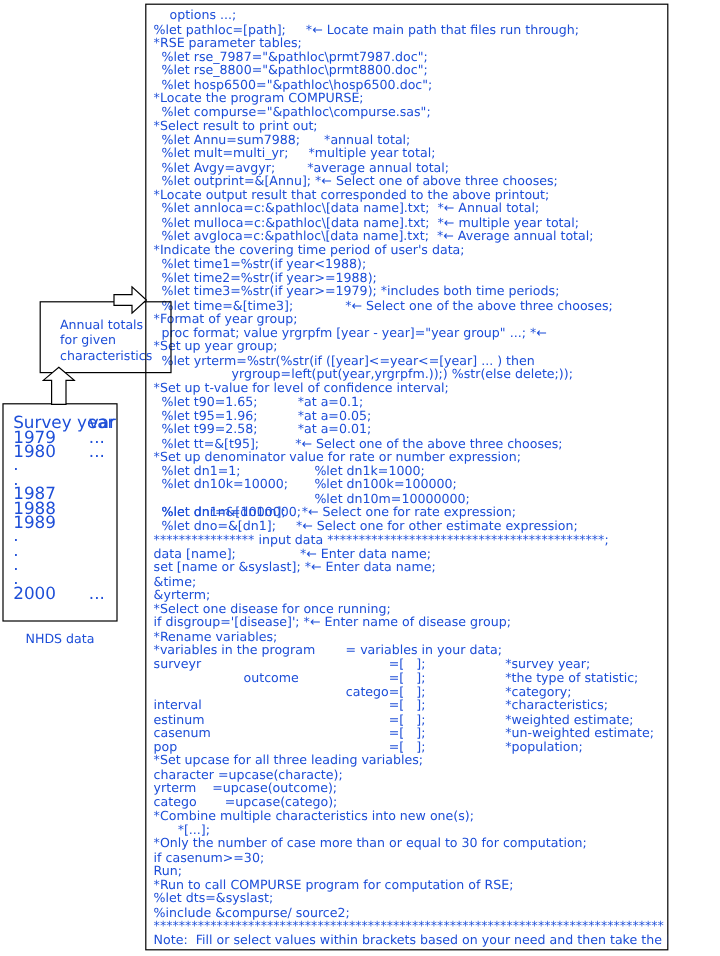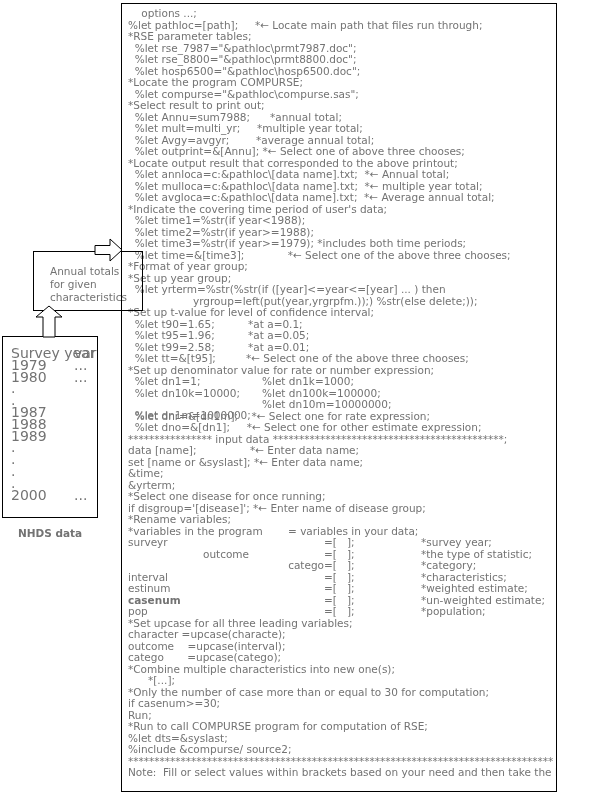--- a/index.html
+++ b/index.html
@@ -6,21 +6,21 @@
     margin: 0;
     padding: 0;
     background: #ffffff;
   }
   .page {
     position: relative;
     width: 600px;
     height: 797px;
     background: #ffffff;
     font-family: "DejaVu Sans", "Liberation Sans", sans-serif;
-    color: #737373;
+    color: #1d4ed8;
     overflow: hidden;
   }
   
   .code-panel {
     position: absolute;
     left: 121px;
     top: 3px;
     width: 436px;
     height: 789px;
     box-sizing: border-box;
@@ -76,21 +76,20 @@
     white-space: pre;
   }
   .sy-c2 { white-space: pre; }
   .nhds-caption {
     position: absolute;
     left: 2px;
     top: 527px;
     width: 96px;
     text-align: center;
     font-size: 10.5px;
-    font-weight: bold;
   }
   .arrow-svg {
     position: absolute;
     z-index: 3;
   }
   .arrow-right { left: 94px; top: 238px; }
   .arrow-up    { left: 35px; top: 305px; }
 </style>
 </head>
 <body>
@@ -114,20 +113,21 @@
       <div class="code-line">*Locate output result that corresponded to the above printout;</div>
       <div class="code-line">  %let annloca=c:&amp;pathloc\[data name].txt;  *← Annual total;</div>
       <div class="code-line">  %let mulloca=c:&amp;pathloc\[data name].txt;  *← multiple year total;</div>
       <div class="code-line">  %let avgloca=c:&amp;pathloc\[data name].txt;  *← Average annual total;</div>
       <div class="code-line">*Indicate the covering time period of user's data;</div>
       <div class="code-line">  %let time1=%str(if year&lt;1988);</div>
       <div class="code-line">  %let time2=%str(if year&gt;=1988);</div>
       <div class="code-line">  %let time3=%str(if year&gt;=1979); *includes both time periods;</div>
       <div class="code-line">  %let time=&amp;[time3];             *← Select one of the above three chooses;</div>
       <div class="code-line">*Format of year group;</div>
+      <div class="code-line">  proc format; value yrgrpfm [year - year]="year group" ...; *←</div>
       <div class="code-line">*Set up year group;</div>
       <div class="code-line">  %let yrterm=%str(%str(if ([year]&lt;=year&lt;=[year] ... ) then</div>
       <div class="code-line"><span class="code-col" style="min-width: 65px;"></span><span class="code-col">yrgroup=left(put(year,yrgrpfm.));) %str(else delete;));</span></div>
       <div class="code-line">*Set up t-value for level of confidence interval;</div>
       <div class="code-line">  %let t90=1.65;          *at a=0.1;</div>
       <div class="code-line">  %let t95=1.96;          *at a=0.05;</div>
       <div class="code-line">  %let t99=2.58;          *at a=0.01;</div>
       <div class="code-line">  %let tt=&amp;[t95];         *← Select one of the above three chooses;</div>
       <div class="code-line">*Set up denominator value for rate or number expression;</div>
       <div class="code-line"><span class="code-col" style="min-width: 134px;">  %let dn1=1;</span><span class="code-col">%let dn1k=1000;</span></div>
@@ -142,25 +142,25 @@
       <div class="code-line">&amp;yrterm;</div>
       <div class="code-line">*Select one disease for once running;</div>
       <div class="code-line">if disgroup='[disease]'; *← Enter name of disease group;</div>
       <div class="code-line">*Rename variables;</div>
       <div class="code-line"><span class="code-col" style="min-width: 160px;">*variables in the program</span><span class="code-col">= variables in your data;</span></div>
       <div class="code-line"><span class="code-col" style="min-width: 196px;">surveyr</span><span class="code-col" style="min-width: 97px;">=[   ];</span><span class="code-col">*survey year;</span></div>
       <div class="code-line"><span class="code-col" style="min-width: 196px; text-align: center;">outcome</span><span class="code-col" style="min-width: 97px;">=[   ];</span><span class="code-col">*the type of statistic;</span></div>
       <div class="code-line"><span class="code-col" style="min-width: 196px; text-align: right;">catego</span><span class="code-col" style="min-width: 97px;">=[   ];</span><span class="code-col">*category;</span></div>
       <div class="code-line"><span class="code-col" style="min-width: 196px;">interval</span><span class="code-col" style="min-width: 97px;">=[   ];</span><span class="code-col">*characteristics;</span></div>
       <div class="code-line"><span class="code-col" style="min-width: 196px;">estinum</span><span class="code-col" style="min-width: 97px;">=[   ];</span><span class="code-col">*weighted estimate;</span></div>
-      <div class="code-line"><span class="code-col" style="min-width: 196px; font-weight: bold;">casenum</span><span class="code-col" style="min-width: 97px;">=[   ];</span><span class="code-col">*un-weighted estimate;</span></div>
+      <div class="code-line"><span class="code-col" style="min-width: 196px;">casenum</span><span class="code-col" style="min-width: 97px;">=[   ];</span><span class="code-col">*un-weighted estimate;</span></div>
       <div class="code-line"><span class="code-col" style="min-width: 196px;">pop</span><span class="code-col" style="min-width: 97px;">=[   ];</span><span class="code-col">*population;</span></div>
       <div class="code-line">*Set upcase for all three leading variables;</div>
       <div class="code-line">character =upcase(characte);</div>
-      <div class="code-line">outcome    =upcase(interval);</div>
+      <div class="code-line">yrterm    =upcase(outcome);</div>
       <div class="code-line">catego       =upcase(catego);</div>
       <div class="code-line">*Combine multiple characteristics into new one(s);</div>
       <div class="code-line">      *[...];</div>
       <div class="code-line">*Only the number of case more than or equal to 30 for computation;</div>
       <div class="code-line">if casenum&gt;=30;</div>
       <div class="code-line">Run;</div>
       <div class="code-line">*Run to call COMPURSE program for computation of RSE;</div>
       <div class="code-line">%let dts=&amp;syslast;</div>
       <div class="code-line">%include &amp;compurse/ source2;</div>
       <div class="code-line">*********************************************************************************</div>

